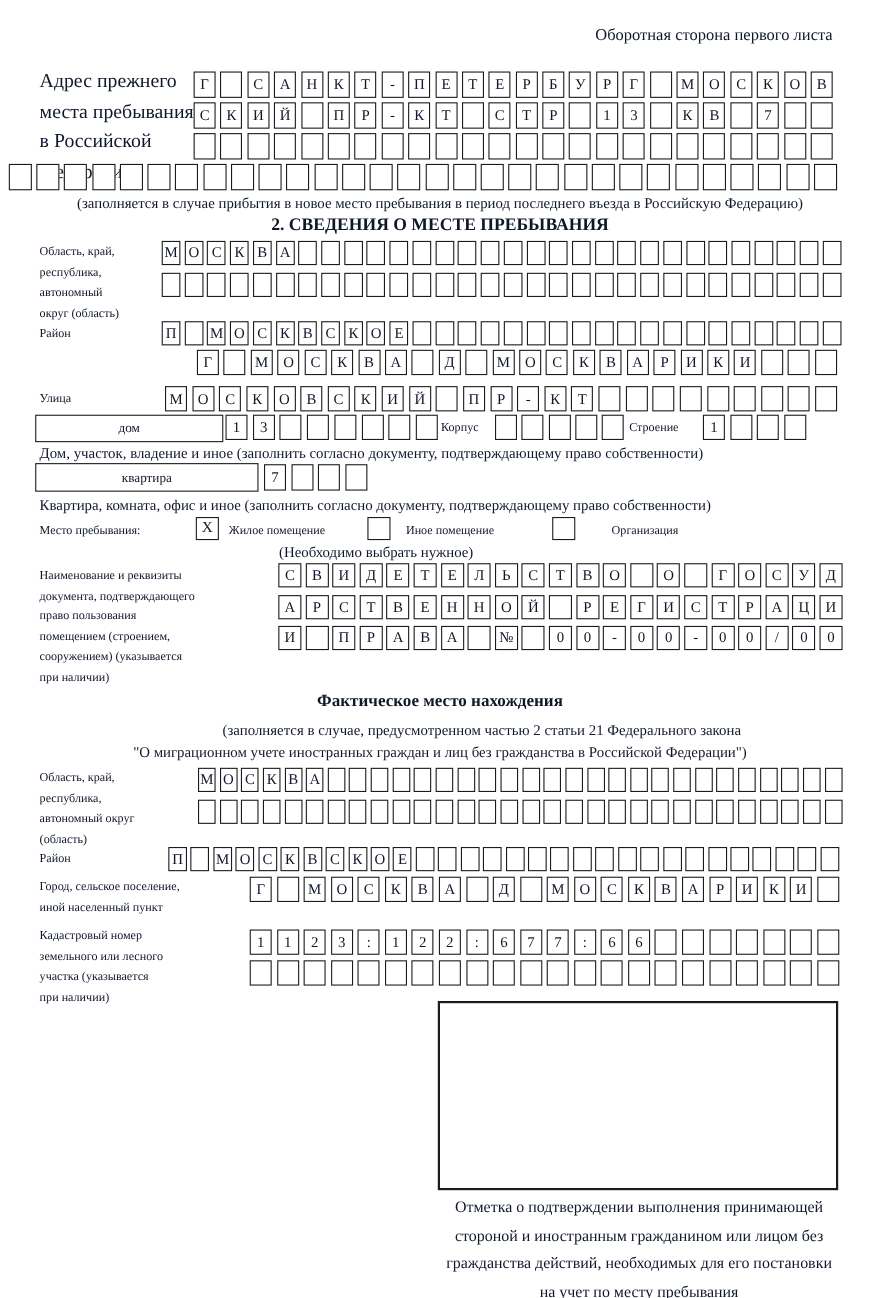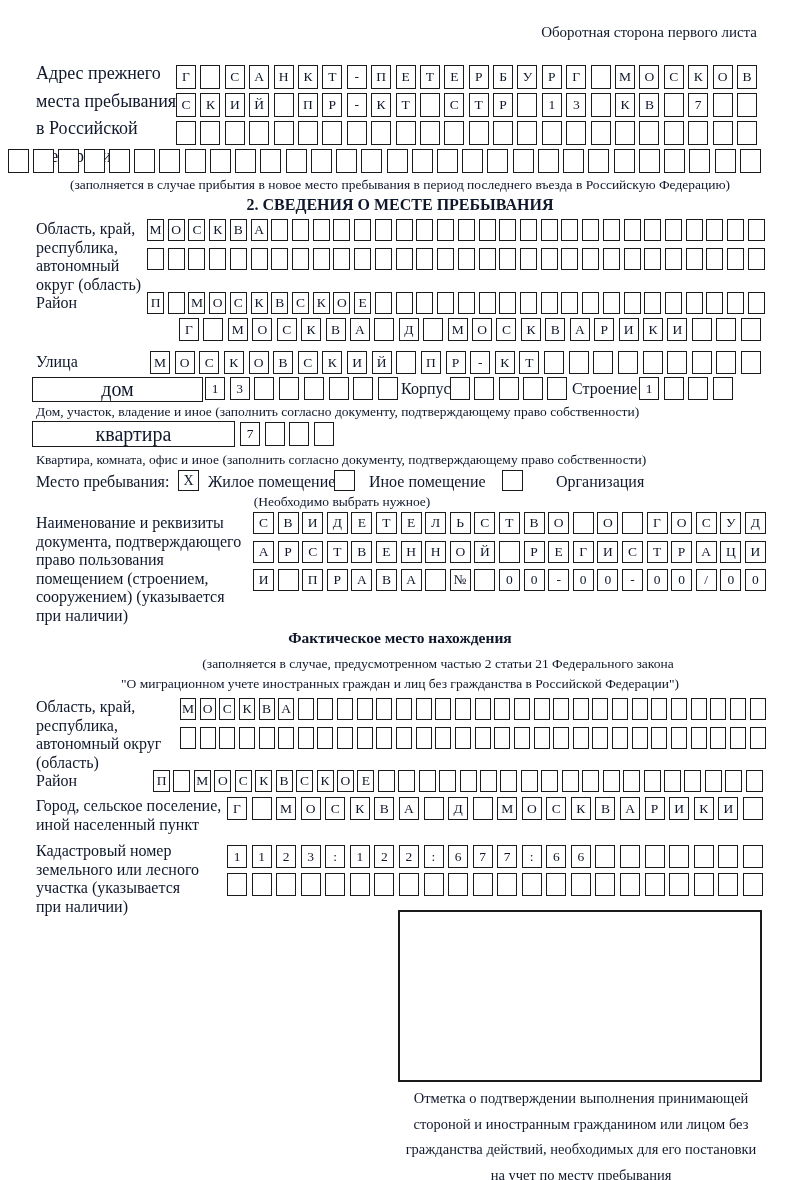--- a/index.html
+++ b/index.html
@@ -3,40 +3,40 @@
 <meta charset="utf-8">
 <style>
   html,body{margin:0;padding:0;background:#e8e8e8;}
   .page{
     position:relative;width:800px;height:1180px;margin:0 auto;
     background:#ffffff;color:#0f172a;
     font-family:"Liberation Serif","DejaVu Serif",serif;
     overflow:hidden;
   }
   .abs{position:absolute;}
-  .lbl{font-size:16px;white-space:pre-line;line-height:18.5px;}
+  .lbl{font-size:11px;white-space:pre-line;line-height:18.5px;}
   .lbl-wide{font-size:18px;white-space:pre-line;line-height:27.5px;}
   .note{font-size:13.5px;}
   .center{left:0;width:800px;text-align:center;}
   .title{font-weight:bold;font-size:15.5px;}
   .cellrow{display:flex;justify-content:space-between;}
   .cell{
     box-sizing:border-box;border:1.6px solid #1b1b1b;background:#fff;
     display:flex;align-items:center;justify-content:center;
     font-size:13.5px;line-height:1;flex:0 0 auto;
   }
   .cw20h24 .cell{width:20px;height:24px;}
   .cw21h24 .cell{width:21px;height:24px;}
   .cw17 .cell{width:17px;height:21.5px;}
   .cw16 .cell{width:16px;height:21.5px;}
   .cw20 .cell{width:20px;height:23px;}
   .cw21d .cell{width:21px;height:22px;}
   .widebox{
     box-sizing:border-box;border:1.6px solid #1b1b1b;
-    display:flex;align-items:center;justify-content:center;font-size:20px;
+    display:flex;align-items:center;justify-content:center;font-size:12px;
   }
   .checkbox{
     box-sizing:border-box;width:21px;height:21px;border:1.6px solid #1b1b1b;
     display:flex;align-items:center;justify-content:center;font-size:14px;
   }
   .stampbox{box-sizing:border-box;border:2px solid #1b1b1b;background:#fff;}
   .caption{font-size:14.5px;line-height:25.5px;white-space:pre-line;text-align:center;}
 </style>
 </head>
 <body>

